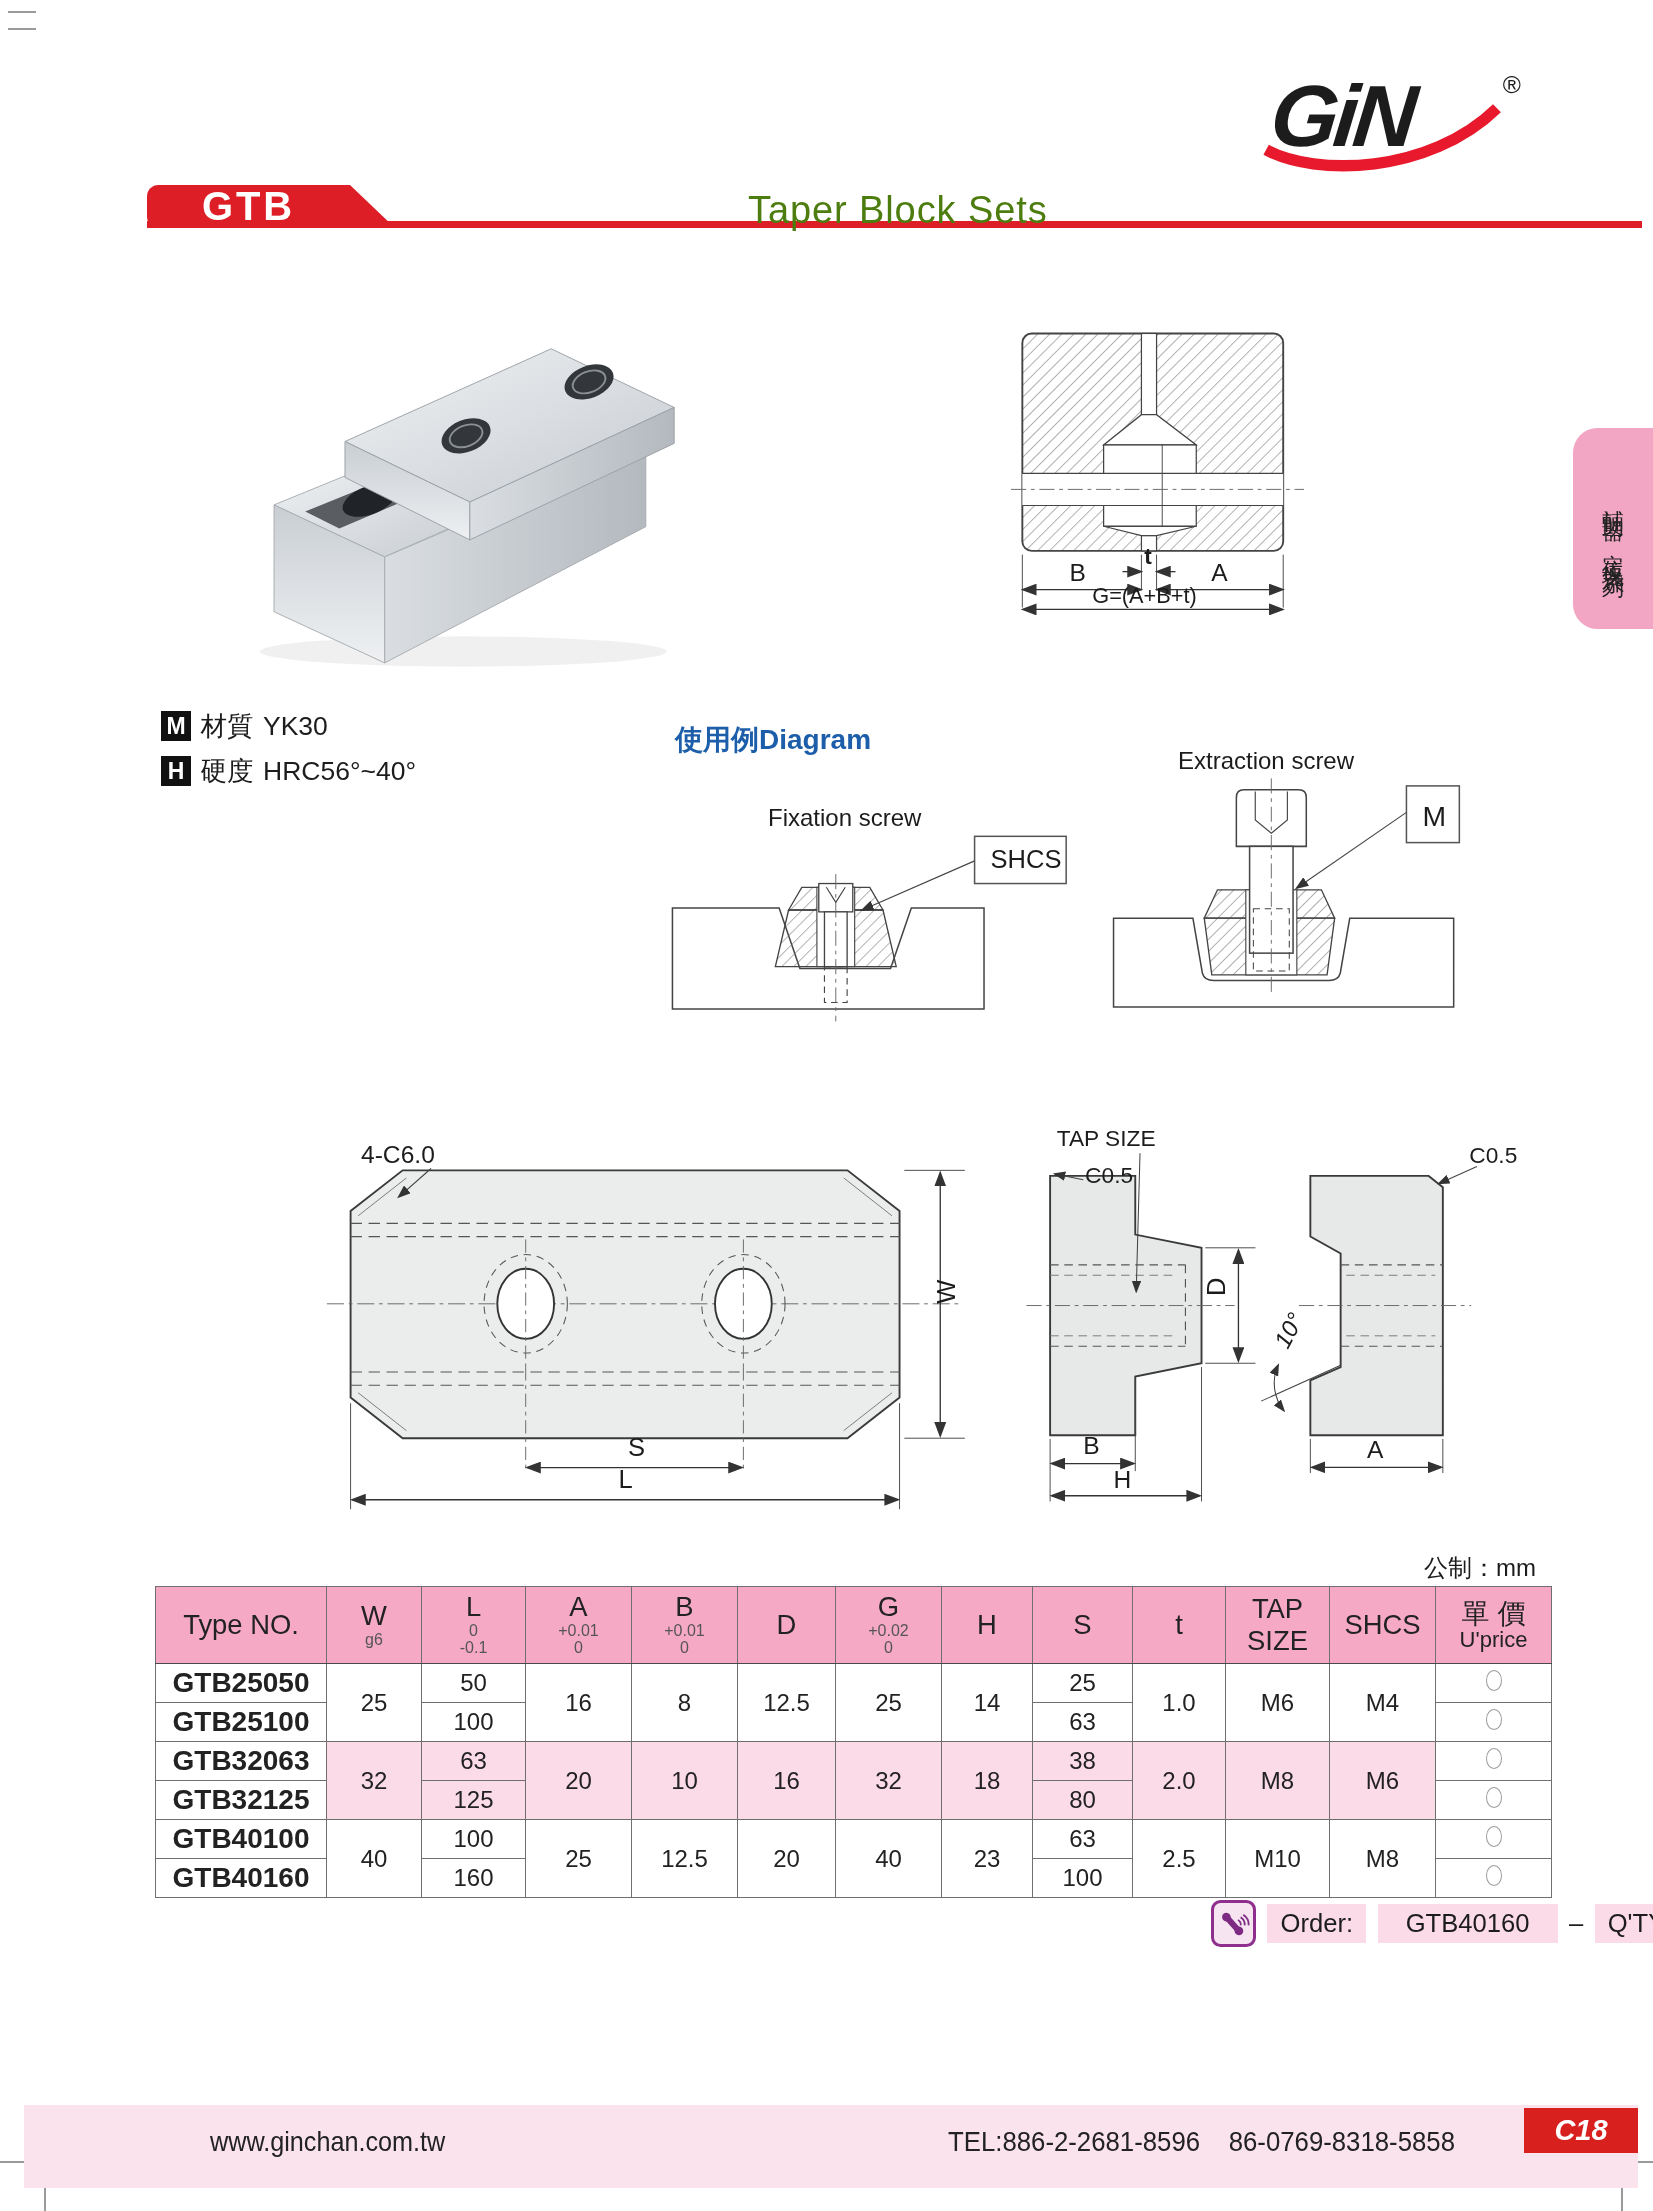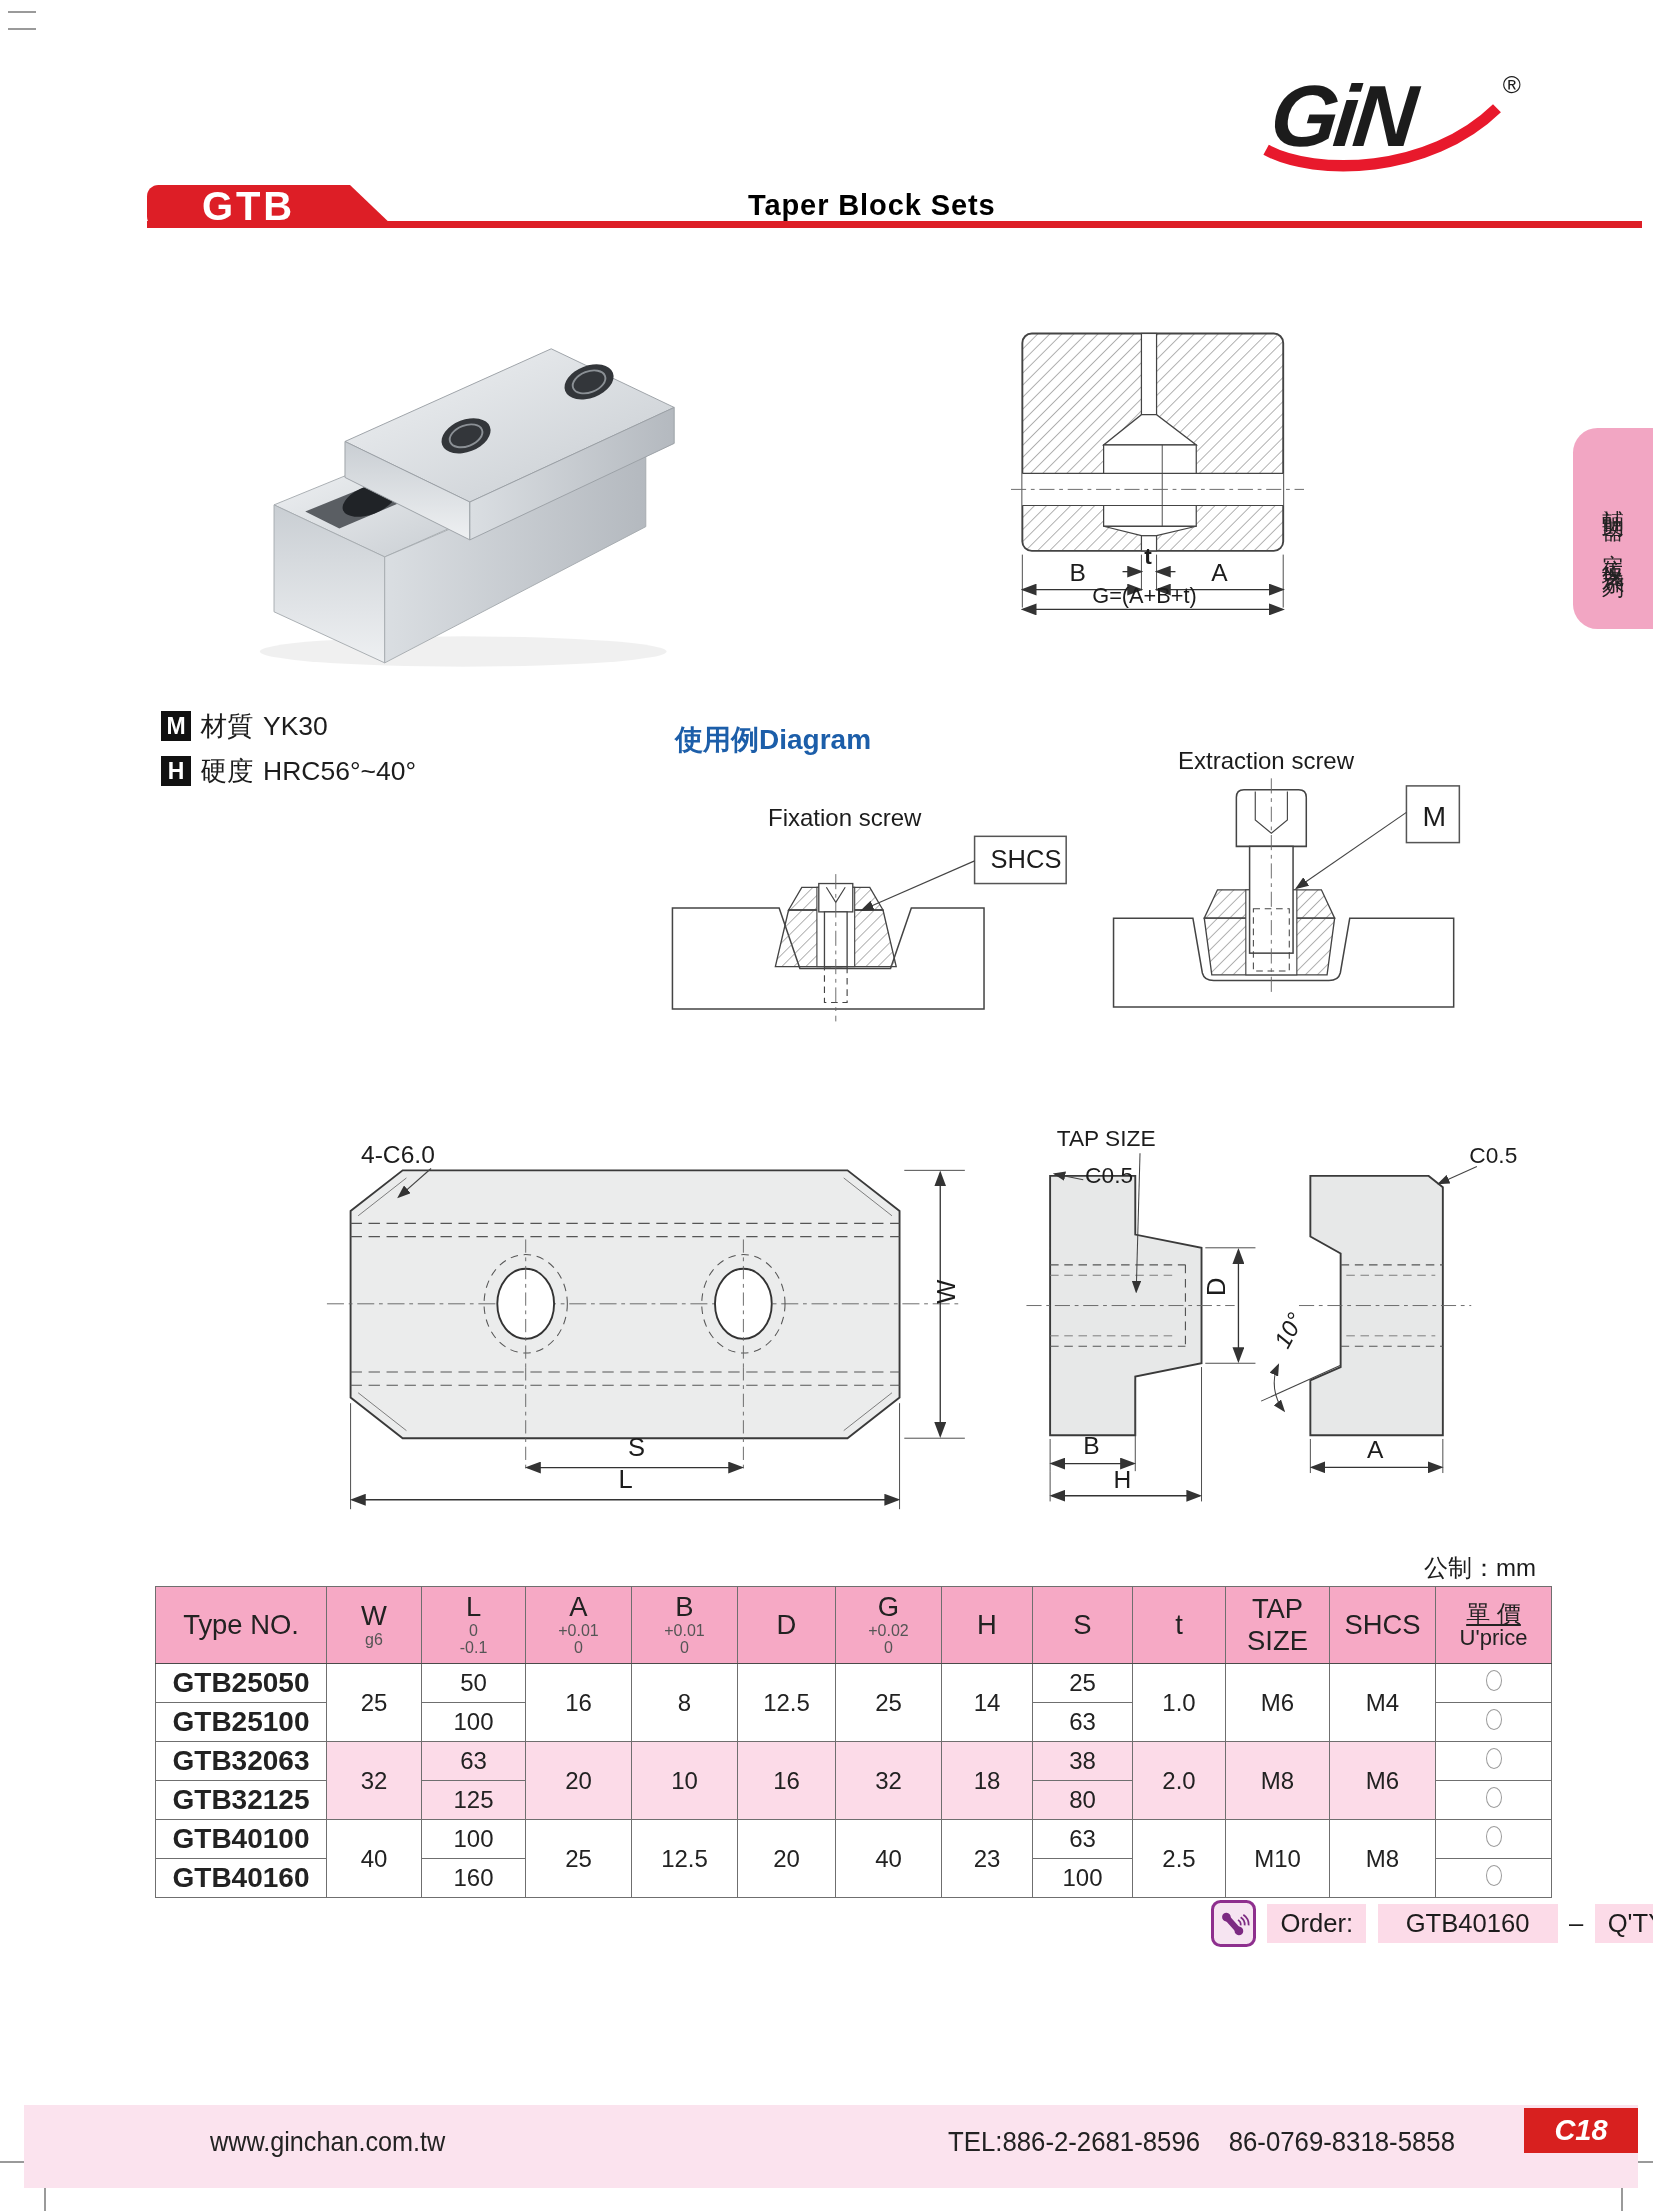--- a/index.html
+++ b/index.html
@@ -18,21 +18,21 @@
   
   .badge-rect { position:absolute; left:147px; top:185px; width:203px; height:43px;
     background:#dd1e26; border-radius:11.4px 0 0 11.4px; }
   .badge-slant { position:absolute; left:350px; top:185px; width:45px; height:43px;
     background:#dd1e26; clip-path:polygon(0 0, 100% 100%, 0 100%); }
   .badge-text { position:absolute; left:147px; top:185px; width:203px; height:43px;
     color:#fff; font-weight:bold; font-size:40px; letter-spacing:2.8px;
     display:flex; align-items:center; justify-content:center; }
   .red-line { position:absolute; left:147px; top:221px; width:1495px; height:6.6px; background:#dd1e26; }
   .title-zh { position:absolute; left:409px; top:178px; font-size:39px; letter-spacing:6.6px; color:#1c1c1c; }
-  .title-en { position:absolute; left:748px; top:189px; font-size:29px; font-weight:bold; color:#000000; letter-spacing:0.9px; }
+  .title-en { position:absolute; left:748px; top:189px; font-size:38px; font-weight:normal; color:#4d7c0f; letter-spacing:0.9px; }
 
   
   .side-tab { position:absolute; left:1573px; top:428px; width:80px; height:201px;
     background:#f2a6c3; border-radius:24.6px 0 0 24.6px; display:flex; align-items:center; justify-content:center; }
   .side-tab span { writing-mode:vertical-rl; font-size:22px; letter-spacing:5.7px; color:#222; }
 
   
   .spec-line { position:absolute; left:161px; font-size:26.5px; color:#1c1c1c; display:flex; align-items:center; gap:9.5px; }
   .spec-icon { display:inline-flex; width:30px; height:30px; background:#111; color:#fff;
     font-weight:bold; font-size:23px; align-items:center; justify-content:center; }
@@ -385,21 +385,21 @@
         <th>
             <div class="h-main">t</div>
           </th>
         <th>
             <div class="h-main" style="padding:0 13.2px;line-height:1.15;">TAP SIZE</div>
           </th>
         <th>
             <div class="h-main">SHCS</div>
           </th>
         <th>
-            <div class="h-main" style="font-size:24px;text-decoration:underline;">單 價</div>
+            <div class="h-main" style="font-size:28px;">單 價</div>
             <div class="h-main" style="font-size:22px;">U'price</div>
           </th>
       </tr>
     </thead>
     <tbody>
       <tr class="gstart">
         <td class="type">GTB25050</td>
         <td rowspan="2">25</td>
         <td>50</td>
         <td rowspan="2">16</td>

